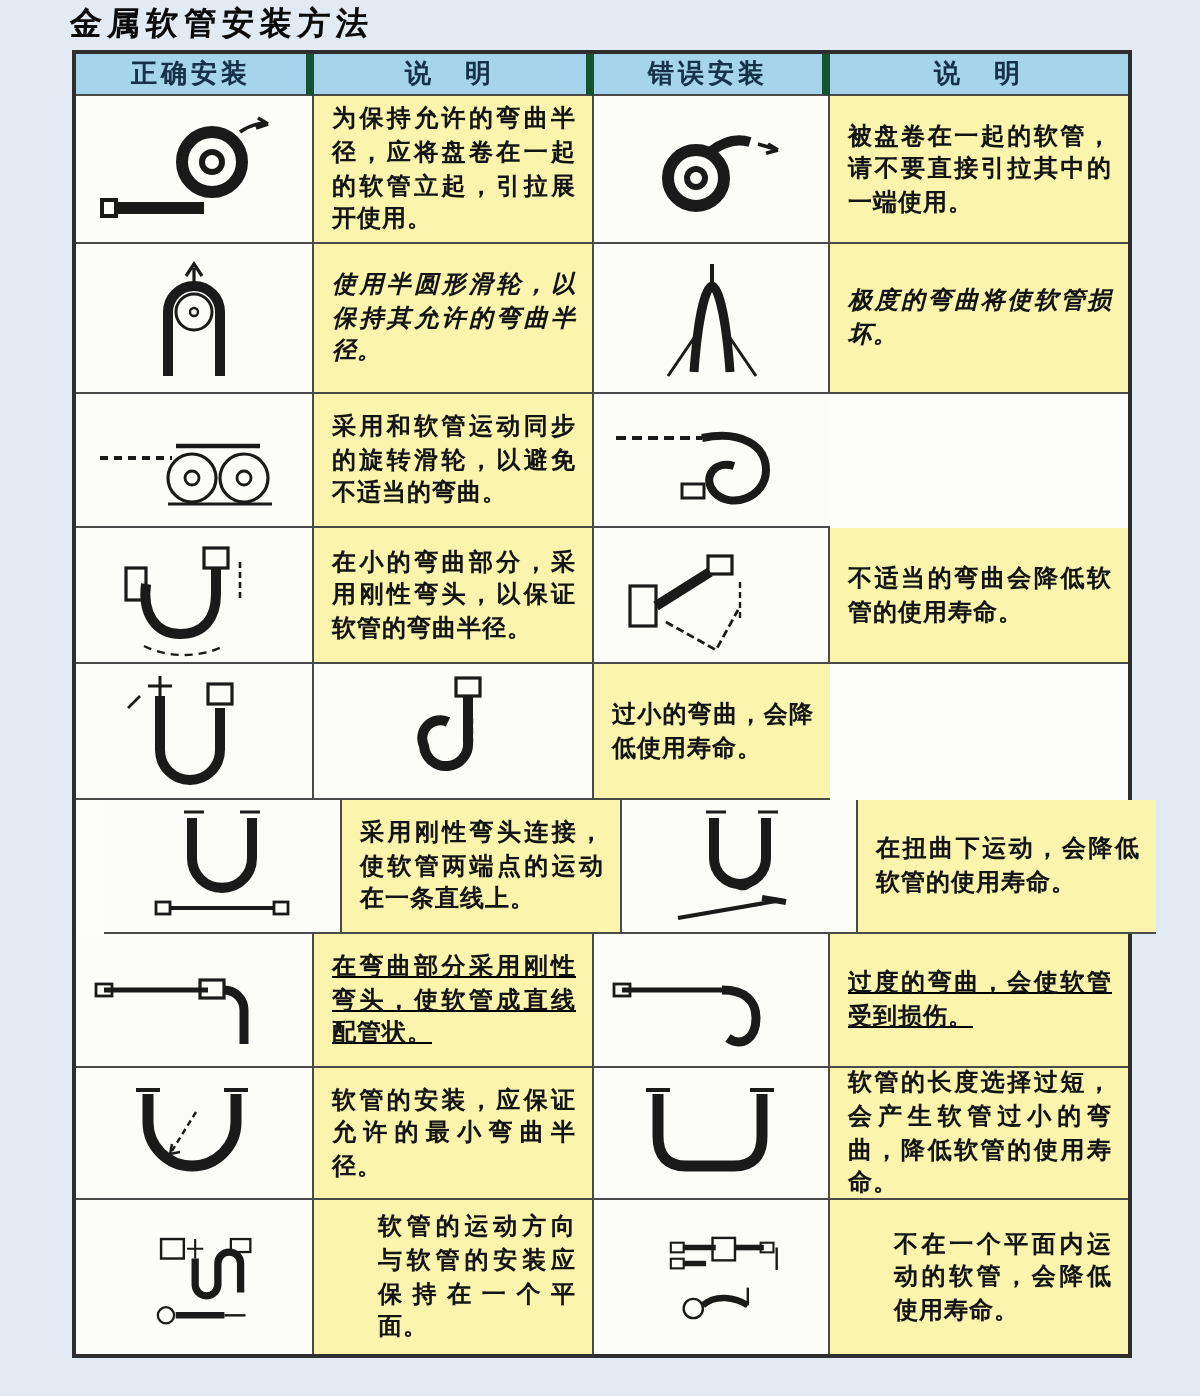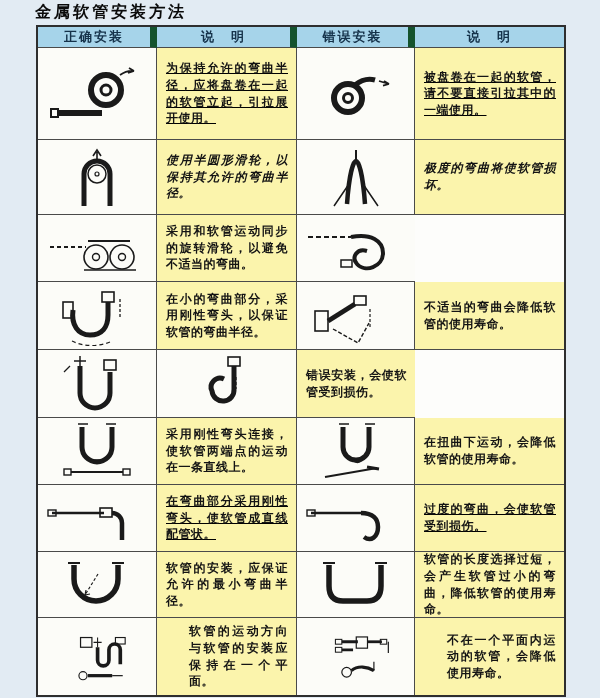--- a/index.html
+++ b/index.html
@@ -19,21 +19,21 @@
     border:2px solid #2e2e2e; background:#fdfdfb;
   }
   .hrow, .trow {
     display:grid;
     grid-template-columns:119px 140px 118px 149px;
   }
   .hcell {
     background:#a6d4ea; height:21px;
     display:flex; align-items:center; justify-content:center;
     font-size:13px; font-weight:bold; color:#15324a;
-    border-right:7px solid #14532d; border-bottom:1px solid #4a4a4a;
+    border-right:4px solid #14532d; border-bottom:1px solid #4a4a4a;
     letter-spacing:2px;
   }
   .hcell:last-child { border-right:none; }
   .cell {
     border-right:1px solid #4a4a4a; border-bottom:1px solid #4a4a4a;
     overflow:hidden;
   }
   .trow:last-child .cell { border-bottom:none;padding-left:32px; }
   .cell:last-child { border-right:none; }
   .img-cell {
@@ -56,21 +56,21 @@
   <div class="title">金属软管安装方法</div>
 
   <div class="hose-table">
     <div class="hrow">
       <div class="hcell">正确安装</div>
       <div class="hcell">说　明</div>
       <div class="hcell">错误安装</div>
       <div class="hcell">说　明</div>
     </div>
     <div id="rows">
-  <div class="trow" style="height: 92px; text-decoration: underline;">
+  <div class="trow" style="height: 74px;">
     <div class="cell img-cell">
             <svg width="106" height="62" viewBox="0 0 106 62" fill="none" stroke="#1a1a1a">
               <circle cx="62" cy="27" r="15" stroke-width="6"></circle>
               <circle cx="62" cy="27" r="5" stroke-width="3"></circle>
               <path d="M14 50 H58" stroke-width="6"></path>
               <rect x="7" y="46" width="7" height="8" stroke-width="2"></rect>
               <path d="M76 12 Q83 7 90 8 M90 8 l-5 -3 M90 8 l-6 2" stroke-width="1.8"></path>
             </svg>
           </div>
     <div class="cell desc-cell">
@@ -174,25 +174,25 @@
             </svg>
           </div>
     <div class="cell img-cell">
             <svg width="106" height="62" viewBox="0 0 106 62" fill="none" stroke="#1a1a1a">
               <path d="M60 13 V36 A11 11 0 0 1 38 38 A9 9 0 0 1 50 26" stroke-width="5"></path>
               <rect x="54" y="4" width="12" height="9" stroke-width="1.6"></rect>
               <path d="M62 24 V36" stroke-width="1.2" stroke-dasharray="3 2"></path>
             </svg>
           </div>
     <div class="cell desc-cell">
-      <span class="desc">错误安装，会使软管受到损伤。</span>
-    </div>
-  </div>
-
-  <div class="trow" style="height: 67px;">
+      <span class="desc">过小的弯曲，会降低使用寿命。</span>
+    </div>
+  </div>
+
+  <div class="trow" style="height: 67px; padding-left: 14px;">
     <div class="cell img-cell">
             <svg width="106" height="62" viewBox="0 0 106 62" fill="none" stroke="#1a1a1a">
               <path d="M38 7 V27 A15 15 0 0 0 68 27 V7" stroke-width="5"></path>
               <path d="M34 4 h10 M62 4 h10" stroke-width="1.6"></path>
               <path d="M49 40 h8" stroke-width="1.3"></path>
               <path d="M27 52 h52" stroke-width="2"></path>
               <rect x="20" y="49" width="7" height="6" stroke-width="1.4"></rect>
               <rect x="79" y="49" width="7" height="6" stroke-width="1.4"></rect>
             </svg>
           </div>

